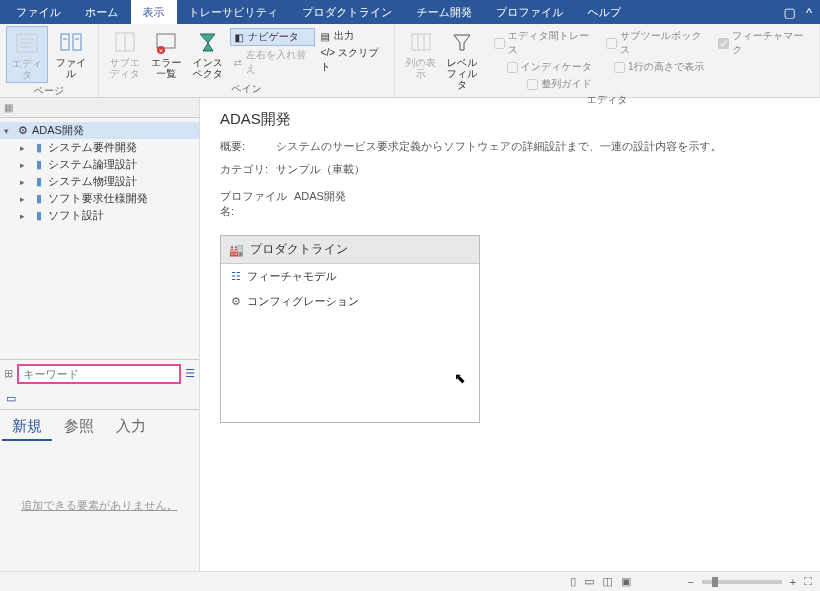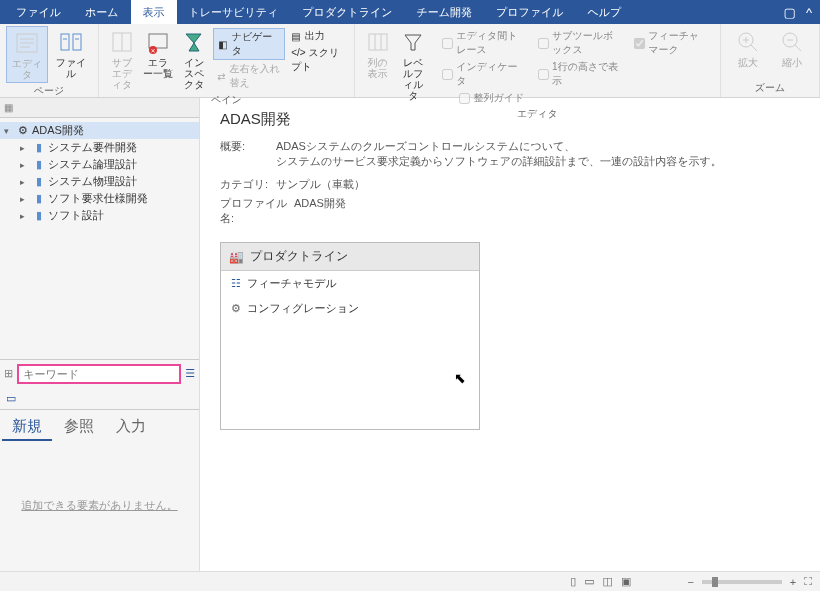--- a/index.html
+++ b/index.html
@@ -215,46 +215,20 @@
       <div class="rcol" style="padding:2px 4px 0 4px">
         <label class="chk-row">
             <input type="checkbox" checked="" disabled="" style="">
             <span>フィーチャマーク</span>
           </label>
       </div>
     </div>
     <div class="rgroup-label">エディタ</div>
   </div>
 
-  <div class="rgroup">
-    <div class="rgroup-body">
-      <div class="rbtn-big dis">
-        <span class="ic">
-            <svg width="26" height="26">
-              <circle cx="11" cy="11" r="7" fill="none" stroke="#ccc"></circle>
-              <line x1="16" y1="16" x2="22" y2="22" stroke="#ccc"></line>
-              <line x1="8" y1="11" x2="14" y2="11" stroke="#ccc"></line>
-              <line x1="11" y1="8" x2="11" y2="14" stroke="#ccc"></line>
-            </svg>
-          </span>
-        <span class="lbl">拡大</span>
-      </div>
-      <div class="rbtn-big dis">
-        <span class="ic">
-            <svg width="26" height="26">
-              <circle cx="11" cy="11" r="7" fill="none" stroke="#ccc"></circle>
-              <line x1="16" y1="16" x2="22" y2="22" stroke="#ccc"></line>
-              <line x1="8" y1="11" x2="14" y2="11" stroke="#ccc"></line>
-            </svg>
-          </span>
-        <span class="lbl">縮小</span>
-      </div>
-    </div>
-    <div class="rgroup-label">ズーム</div>
-  </div>
 </div>
 
 <div class="main">
   <div class="sidepanel">
     <div class="tree-tabs">
         <span>▦</span>
       </div>
     <div class="tree">
       <div class="tree-row root">
         <span class="twisty">▾</span>
@@ -302,29 +276,28 @@
     <div class="bottom-body">
       <span>追加できる要素がありません。</span>
     </div>
   </div>
 
   <div class="content">
     <h2>ADAS開発</h2>
     <div class="meta-row">
       <div class="meta-label">概要:</div>
       <div>
-        <div>ADASシステムのクルーズコントロールシステムについて、</div>
         <div>システムのサービス要求定義からソフトウェアの詳細設計まで、一連の設計内容を示す。</div>
       </div>
     </div>
     <div class="meta-row" style="margin-top:8px">
       <div class="meta-label">カテゴリ:</div>
       <div>サンプル（車載）</div>
     </div>
-    <div class="meta-row" style="margin-top:4px">
+    <div class="meta-row" style="margin-top:12px">
       <div style="width:74px">プロファイル名:</div>
       <div>ADAS開発</div>
     </div>
 
     <div class="box">
       <div class="box-head">
         <span style="color:#2b579a">🏭</span>
         <span>プロダクトライン</span>
       </div>
       <div class="box-item">

